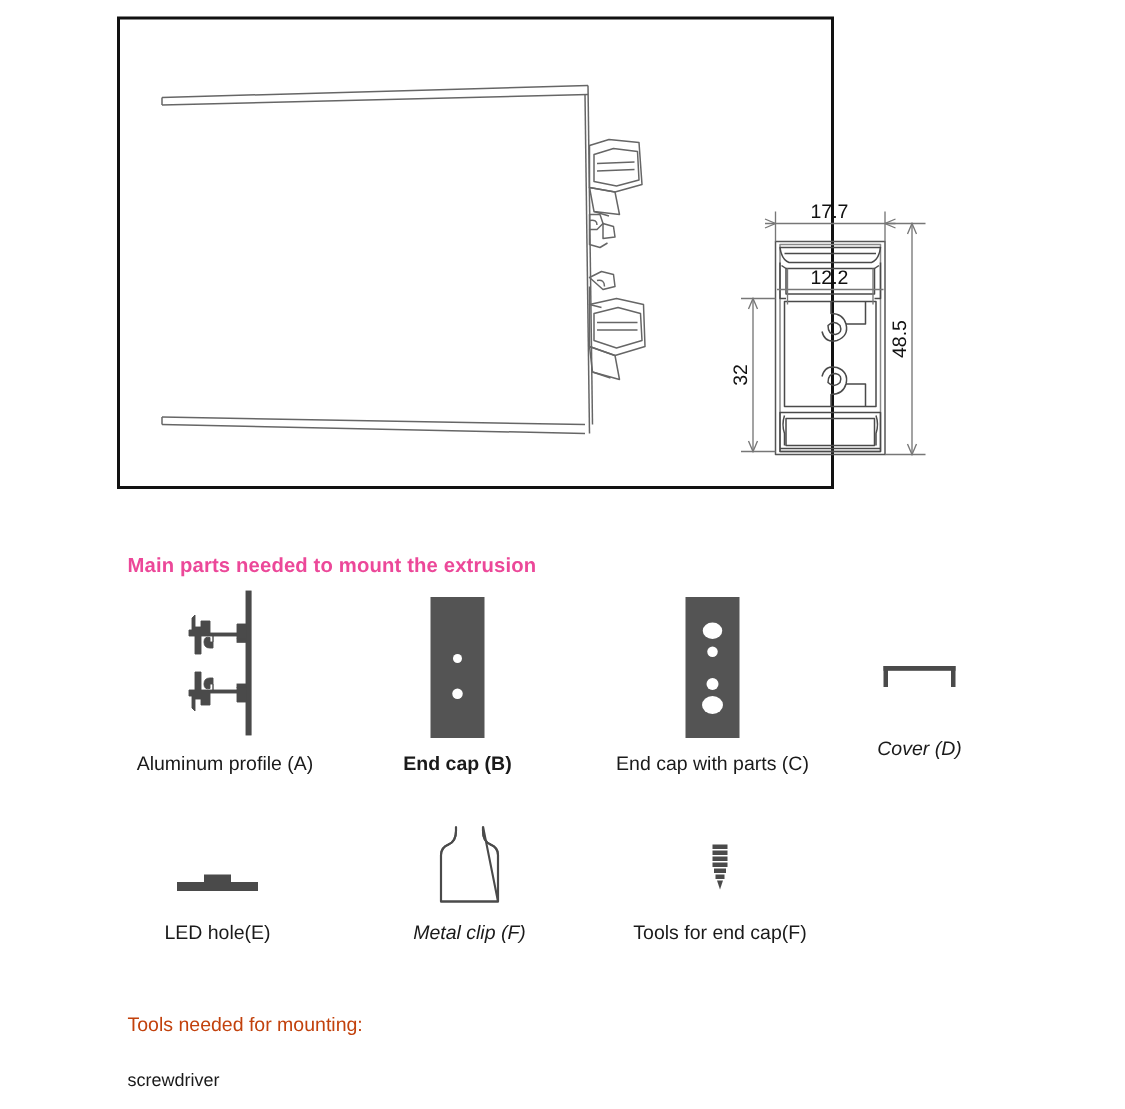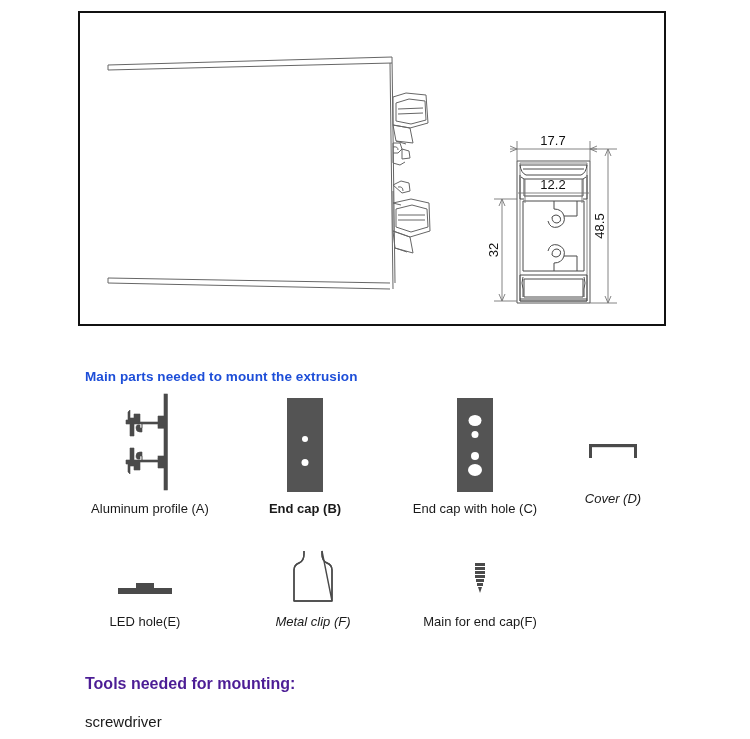--- a/index.html
+++ b/index.html
@@ -14,36 +14,36 @@
     font-family: "Liberation Sans", sans-serif;
     color: #1a1a1a;
     overflow: hidden;
   }
 
   
   #drawing-box {
     position: absolute;
     left: 78px;
     top: 11px;
-    width: 588px;
+    width: 478px;
     height: 315px;
     border: 2px solid #111111;
     background: #ffffff;
     box-sizing: border-box;
   }
   #drawing-svg { display: block; }
 
   
   #parts-heading {
     position: absolute;
     left: 85px;
     top: 369px;
     font-size: 13.5px;
     font-weight: bold;
-    color: #1d4ed8;
+    color: #ec4899;
     letter-spacing: 0.1px;
     white-space: nowrap;
   }
 
   .part-cell {
     position: absolute;
     text-align: center;
   }
   .part-art {
     height: 100px;
@@ -70,30 +70,30 @@
     border-radius: 50%;
     left: 50%;
     transform: translateX(-50%);
   }
 
   
   #tools-heading {
     position: absolute;
     left: 85px;
     top: 675px;
-    font-size: 16px;
-    font-weight: bold;
-    color: #4c1d95;
+    font-size: 13px;
+    font-weight: normal;
+    color: #c2410c;
     white-space: nowrap;
   }
   #tools-item {
     position: absolute;
     left: 85px;
     top: 713px;
-    font-size: 15px;
+    font-size: 12px;
     color: #1a1a1a;
     white-space: nowrap;
   }
 </style>
 </head>
 <body>
 
 <div id="drawing-box">
   <svg id="drawing-svg" width="590" height="311" viewBox="0 0 590 311">
 
@@ -232,21 +232,21 @@
 
 <div class="part-cell" style="left:405px; top:392px; width:140px;">
   <div class="part-art">
     <div class="endcap" style="width:36px; height:94px;">
       <span class="hole" style="width:13px; height:11px; top:17px;"></span>
       <span class="hole" style="width:7px;  height:7px;  top:33px;"></span>
       <span class="hole" style="width:8px;  height:8px;  top:54px;"></span>
       <span class="hole" style="width:14px; height:12px; top:66px;"></span>
     </div>
   </div>
-  <div class="part-label">End cap with hole (C)</div>
+  <div class="part-label">End cap with parts (C)</div>
 </div>
 
 <div class="part-cell" style="left:558px; top:382px; width:110px;font-style:italic;">
   <div class="part-art">
     <svg width="60" height="30" viewBox="0 0 60 30" style="margin-bottom:16px;">
       <g fill="#4a4a4a">
         <rect x="6" y="8" width="48" height="3.2"></rect>
         <rect x="6" y="8" width="3" height="14"></rect>
         <rect x="51" y="8" width="3" height="14"></rect>
       </g>
@@ -289,17 +289,17 @@
         <rect x="7" y="6" width="10" height="3"></rect>
         <rect x="7" y="10" width="10" height="3"></rect>
         <rect x="7" y="14" width="10" height="3"></rect>
         <rect x="7" y="18" width="10" height="3"></rect>
         <rect x="8" y="22" width="8" height="3"></rect>
         <rect x="9" y="26" width="6" height="3"></rect>
         <path d="M 10 30 L 14 30 L 12 36 Z"></path>
       </g>
     </svg>
   </div>
-  <div class="part-label">Main for end cap(F)</div>
+  <div class="part-label">Tools for end cap(F)</div>
 </div>
 
 <div id="tools-heading">Tools needed for mounting:</div>
 <div id="tools-item">screwdriver</div>
 
 </body></html>

